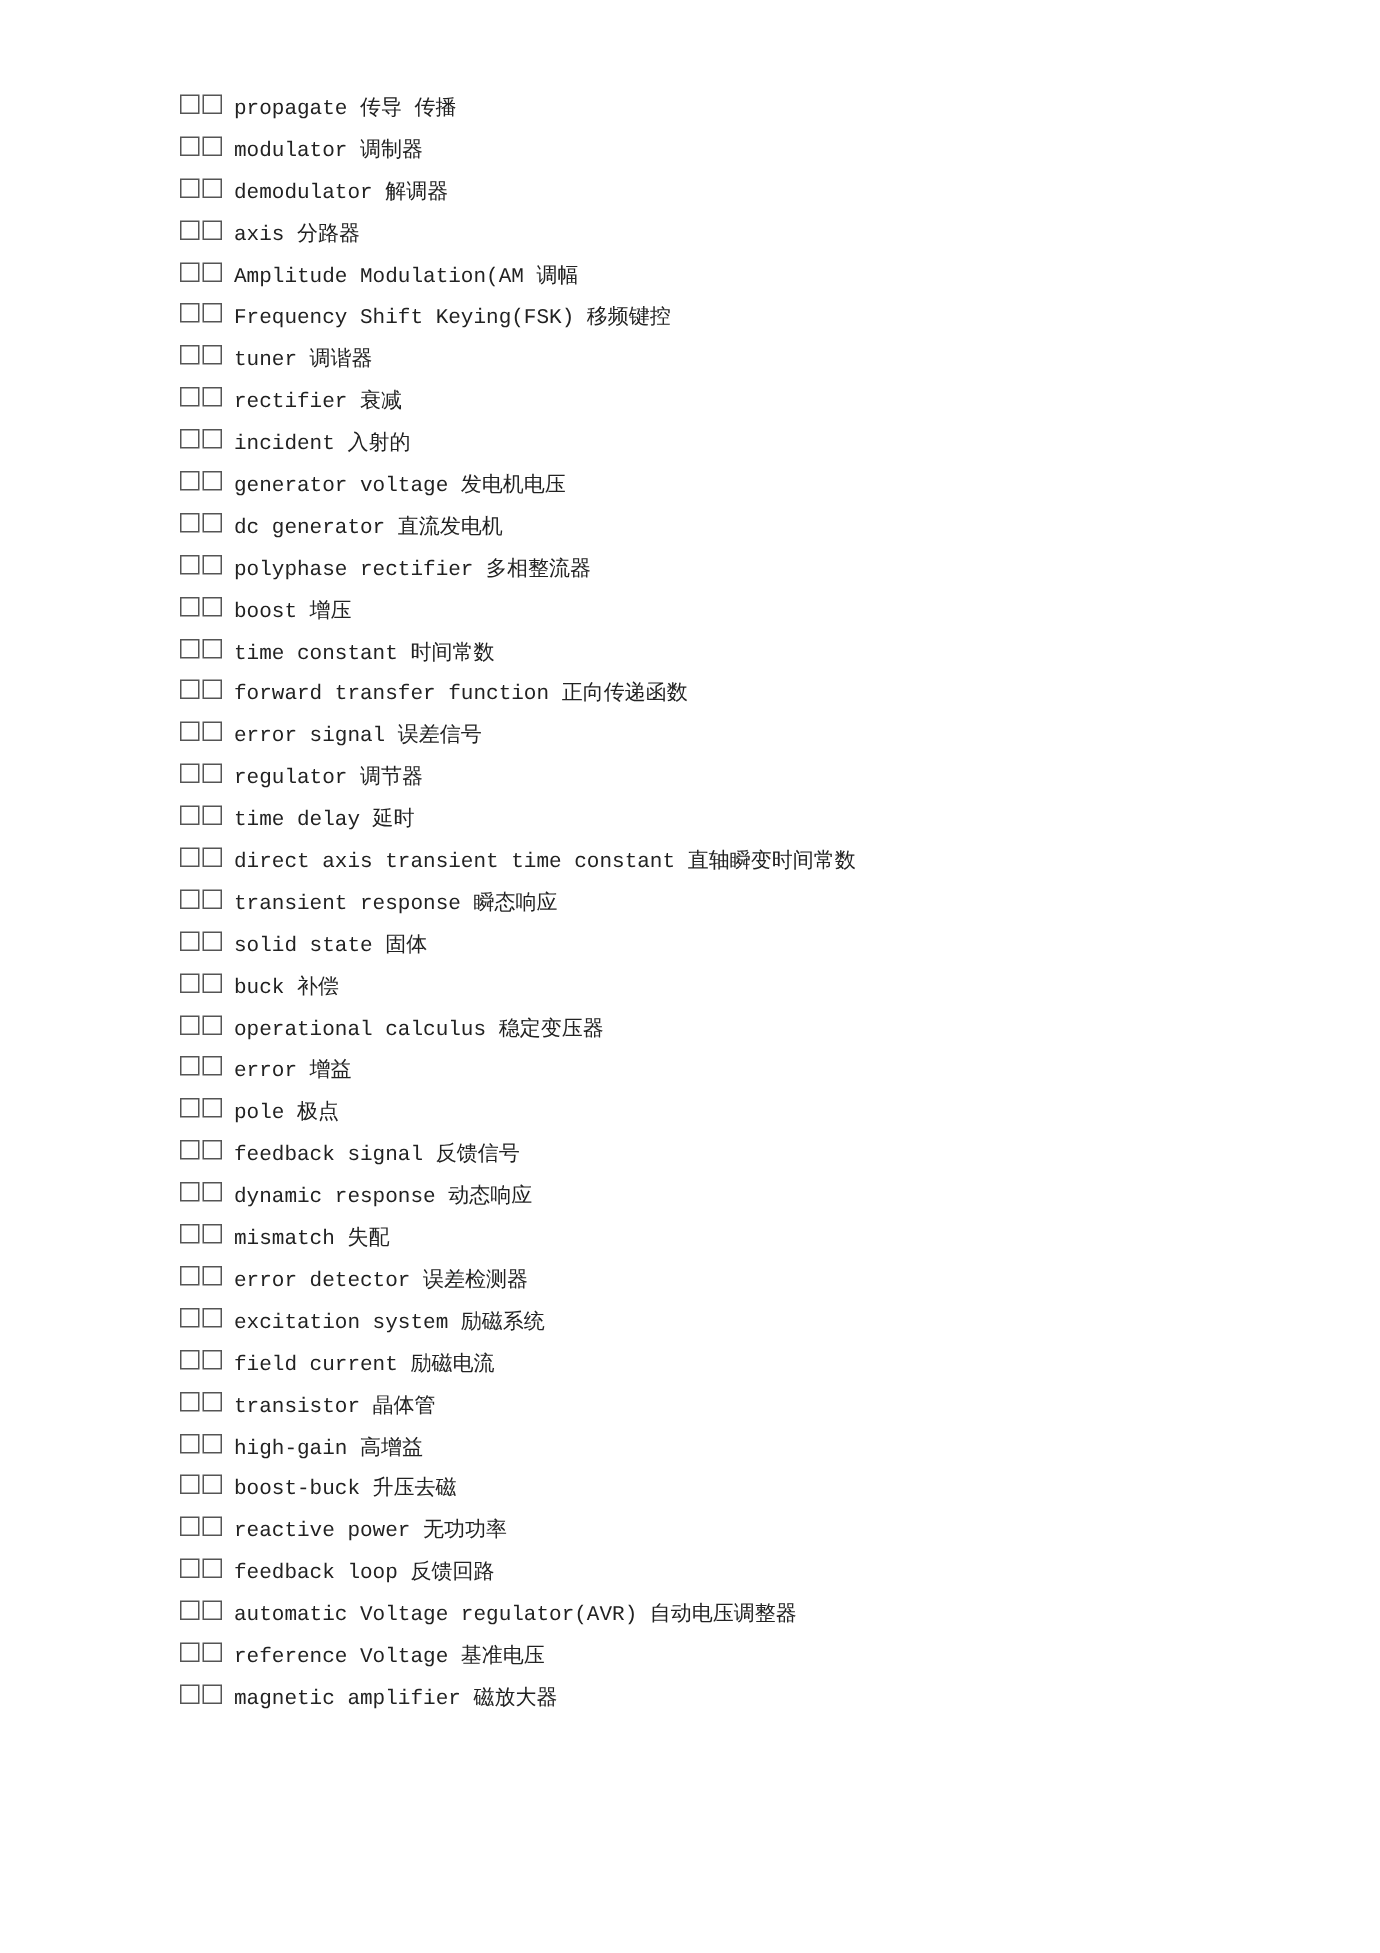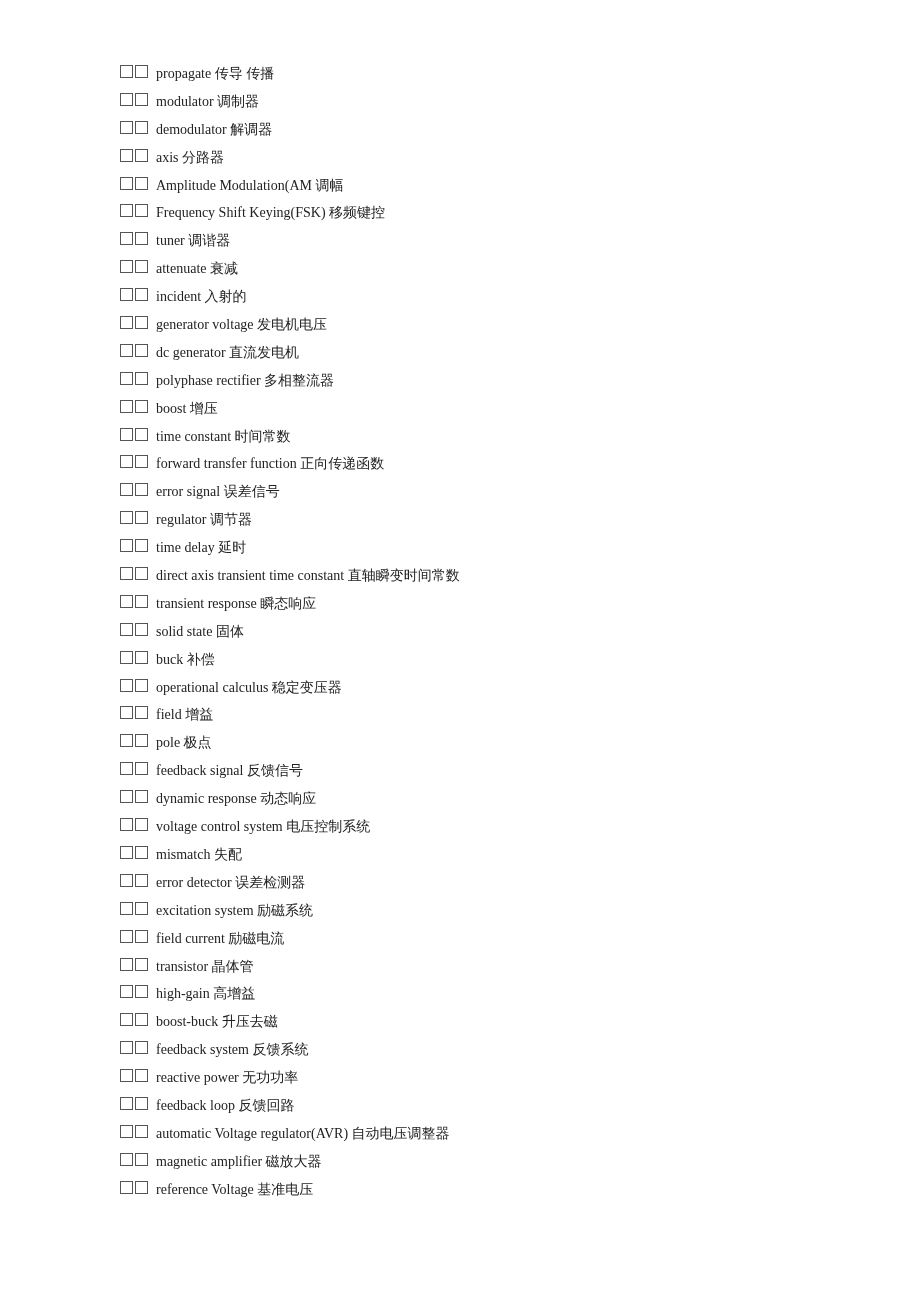--- a/index.html
+++ b/index.html
@@ -34,20 +34,21 @@
       height: 13px;
       border: 1px solid #555;
       display: inline-block;
       background: #fff;
       vertical-align: middle;
       flex-shrink: 0;
     }
     .vocab-text {
       font-size: 14px;
       color: #222;
+      font-family: Liberation Mono, monospace;
     }
   </style>
 </head>
 <body>
 
 <ul class="vocab-list">
 <li class="vocab-item">
       <span class="checkbox-pair">
         <span class="checkbox"></span>
         <span class="checkbox"></span>
@@ -94,21 +95,21 @@
         <span class="checkbox"></span>
         <span class="checkbox"></span>
       </span>
       <span class="vocab-text">tuner  调谐器</span>
     </li>
     <li class="vocab-item">
       <span class="checkbox-pair">
         <span class="checkbox"></span>
         <span class="checkbox"></span>
       </span>
-      <span class="vocab-text">attenuate  衰减</span>
+      <span class="vocab-text">rectifier  衰减</span>
     </li>
     <li class="vocab-item">
       <span class="checkbox-pair">
         <span class="checkbox"></span>
         <span class="checkbox"></span>
       </span>
       <span class="vocab-text">incident  入射的</span>
     </li>
     <li class="vocab-item">
       <span class="checkbox-pair">
@@ -206,21 +207,21 @@
         <span class="checkbox"></span>
         <span class="checkbox"></span>
       </span>
       <span class="vocab-text">operational calculus  稳定变压器</span>
     </li>
     <li class="vocab-item">
       <span class="checkbox-pair">
         <span class="checkbox"></span>
         <span class="checkbox"></span>
       </span>
-      <span class="vocab-text">field  增益</span>
+      <span class="vocab-text">error  增益</span>
     </li>
     <li class="vocab-item">
       <span class="checkbox-pair">
         <span class="checkbox"></span>
         <span class="checkbox"></span>
       </span>
       <span class="vocab-text">pole  极点</span>
     </li>
     <li class="vocab-item">
       <span class="checkbox-pair">
@@ -234,27 +235,20 @@
         <span class="checkbox"></span>
         <span class="checkbox"></span>
       </span>
       <span class="vocab-text">dynamic response  动态响应</span>
     </li>
     <li class="vocab-item">
       <span class="checkbox-pair">
         <span class="checkbox"></span>
         <span class="checkbox"></span>
       </span>
-      <span class="vocab-text">voltage control system  电压控制系统</span>
-    </li>
-    <li class="vocab-item">
-      <span class="checkbox-pair">
-        <span class="checkbox"></span>
-        <span class="checkbox"></span>
-      </span>
       <span class="vocab-text">mismatch  失配</span>
     </li>
     <li class="vocab-item">
       <span class="checkbox-pair">
         <span class="checkbox"></span>
         <span class="checkbox"></span>
       </span>
       <span class="vocab-text">error detector  误差检测器</span>
     </li>
     <li class="vocab-item">
@@ -290,27 +284,20 @@
         <span class="checkbox"></span>
         <span class="checkbox"></span>
       </span>
       <span class="vocab-text">boost-buck  升压去磁</span>
     </li>
     <li class="vocab-item">
       <span class="checkbox-pair">
         <span class="checkbox"></span>
         <span class="checkbox"></span>
       </span>
-      <span class="vocab-text">feedback system  反馈系统</span>
-    </li>
-    <li class="vocab-item">
-      <span class="checkbox-pair">
-        <span class="checkbox"></span>
-        <span class="checkbox"></span>
-      </span>
       <span class="vocab-text">reactive power  无功功率</span>
     </li>
     <li class="vocab-item">
       <span class="checkbox-pair">
         <span class="checkbox"></span>
         <span class="checkbox"></span>
       </span>
       <span class="vocab-text">feedback loop  反馈回路</span>
     </li>
     <li class="vocab-item">
@@ -318,22 +305,22 @@
         <span class="checkbox"></span>
         <span class="checkbox"></span>
       </span>
       <span class="vocab-text">automatic Voltage regulator(AVR)  自动电压调整器</span>
     </li>
     <li class="vocab-item">
       <span class="checkbox-pair">
         <span class="checkbox"></span>
         <span class="checkbox"></span>
       </span>
+      <span class="vocab-text">reference Voltage  基准电压</span>
+    </li>
+    <li class="vocab-item">
+      <span class="checkbox-pair">
+        <span class="checkbox"></span>
+        <span class="checkbox"></span>
+      </span>
       <span class="vocab-text">magnetic amplifier  磁放大器</span>
-    </li>
-    <li class="vocab-item">
-      <span class="checkbox-pair">
-        <span class="checkbox"></span>
-        <span class="checkbox"></span>
-      </span>
-      <span class="vocab-text">reference Voltage  基准电压</span>
     </li>
   </ul>
 
 </body></html>

